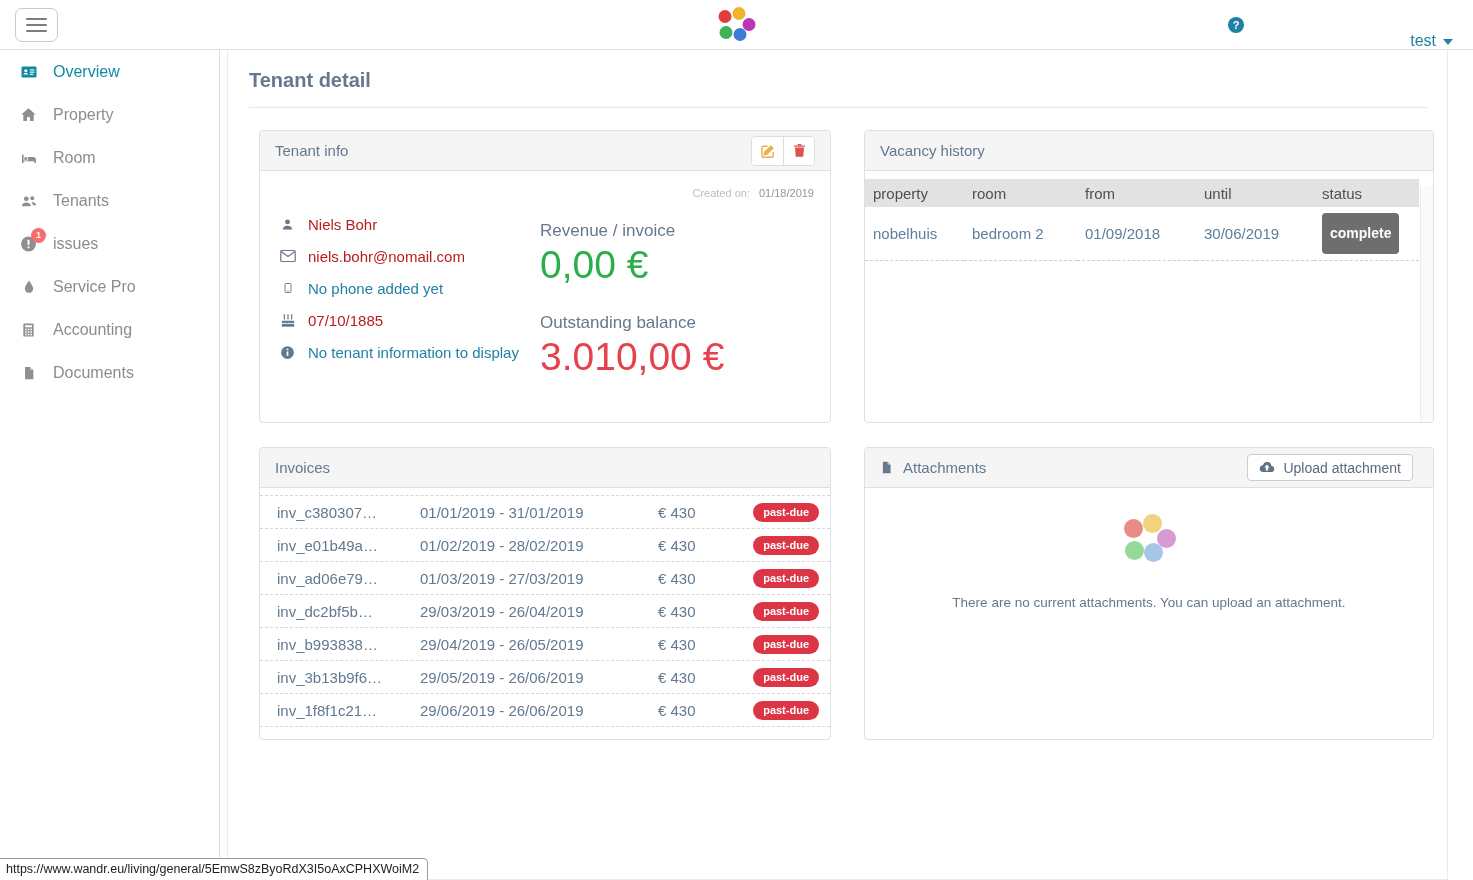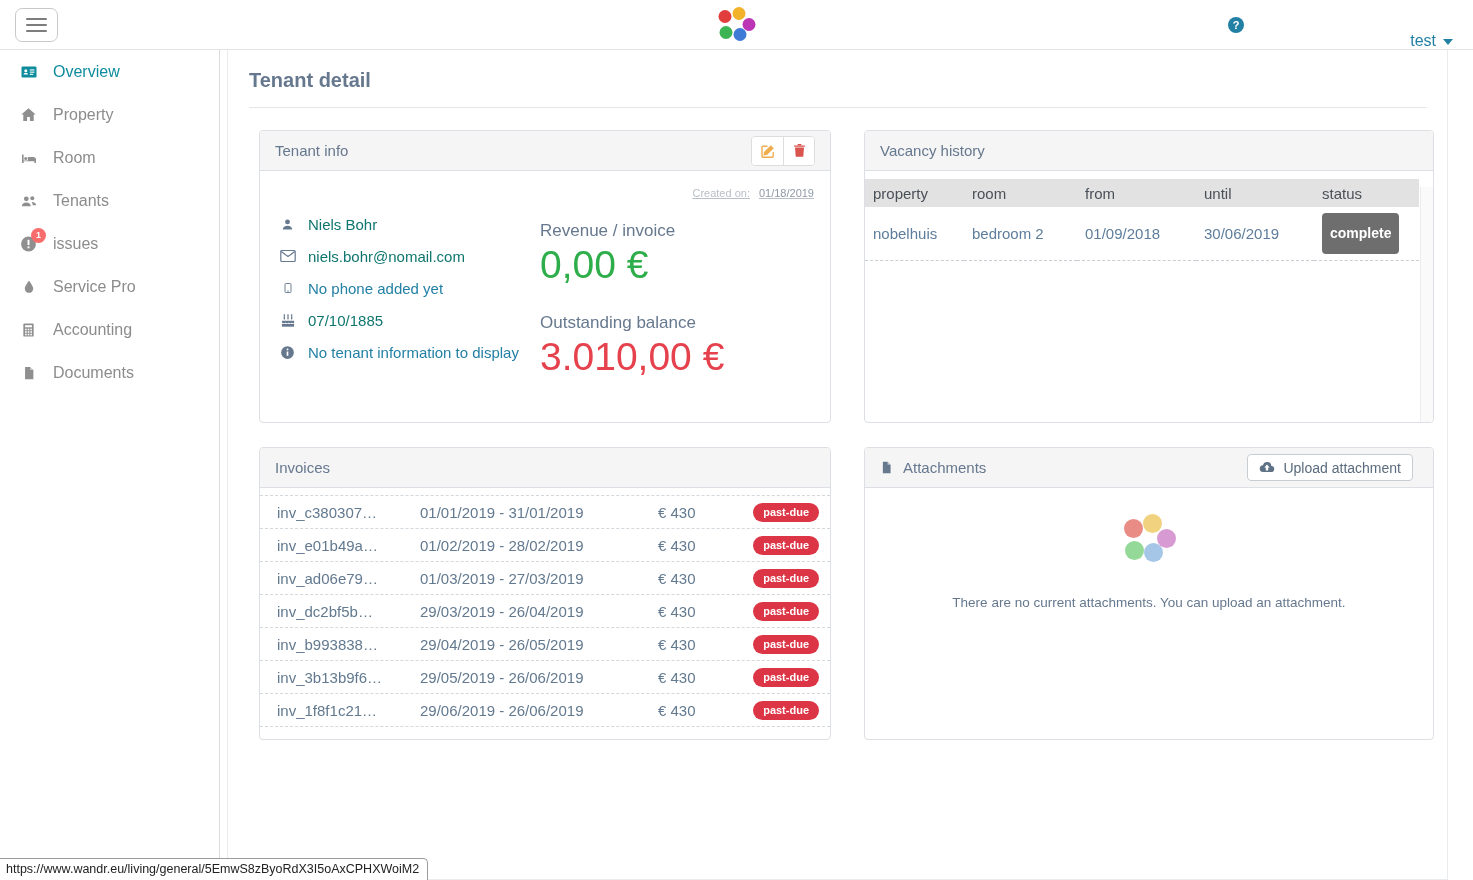--- a/index.html
+++ b/index.html
@@ -60,25 +60,25 @@
   .card-header{height:40px; background:#f5f5f6; border-bottom:1px solid #dcdfe3; display:flex;
                align-items:center; padding:0 15px; color:var(--slate); font-size:15px;}
   .card-body{position:relative; height:252px;}
 
   
   .btn-group{margin-left:auto; display:flex; border:1px solid #ddd; border-radius:4px;
              background:#fff; overflow:hidden;}
   .tool-btn{width:31px; height:28px; display:grid; place-items:center; background:#fff;
             border:none; cursor:pointer;}
   .tool-btn + .tool-btn{border-left:1px solid #ddd;}
-  .created{position:absolute; top:16px; right:16px; font-size:11px; color:#b9bfc6;text-decoration:underline;}
+  .created{position:absolute; top:16px; right:16px; font-size:11px; color:#b9bfc6;}
   .created b{font-weight:normal; color:#8d99a6; margin-left:9px;}
   .ti-left{position:absolute; left:19px; top:42px;}
   .ti-row{display:flex; align-items:center; height:22px; margin-bottom:10px; font-size:15px;
-          color:#0f766e;}
+          color:#b91c1c;}
   .ti-row .ticon{width:17px; margin-right:12px; color:var(--slate); display:flex;
                  justify-content:center; flex:0 0 17px;}
   .ti-row.link{color:var(--link); cursor:pointer;}
   .metrics{position:absolute; left:280px; top:49px; width:292px; text-align:left;}
   .metric-label{font-size:17px; color:var(--slate); line-height:22px;}
   .metric-value{font-size:39px; line-height:46px; font-weight:400;}
   .metric-value.green{color:var(--green);}
   .metric-value.red{color:var(--red);}
   .metrics .second{margin-top:24px;}
 

